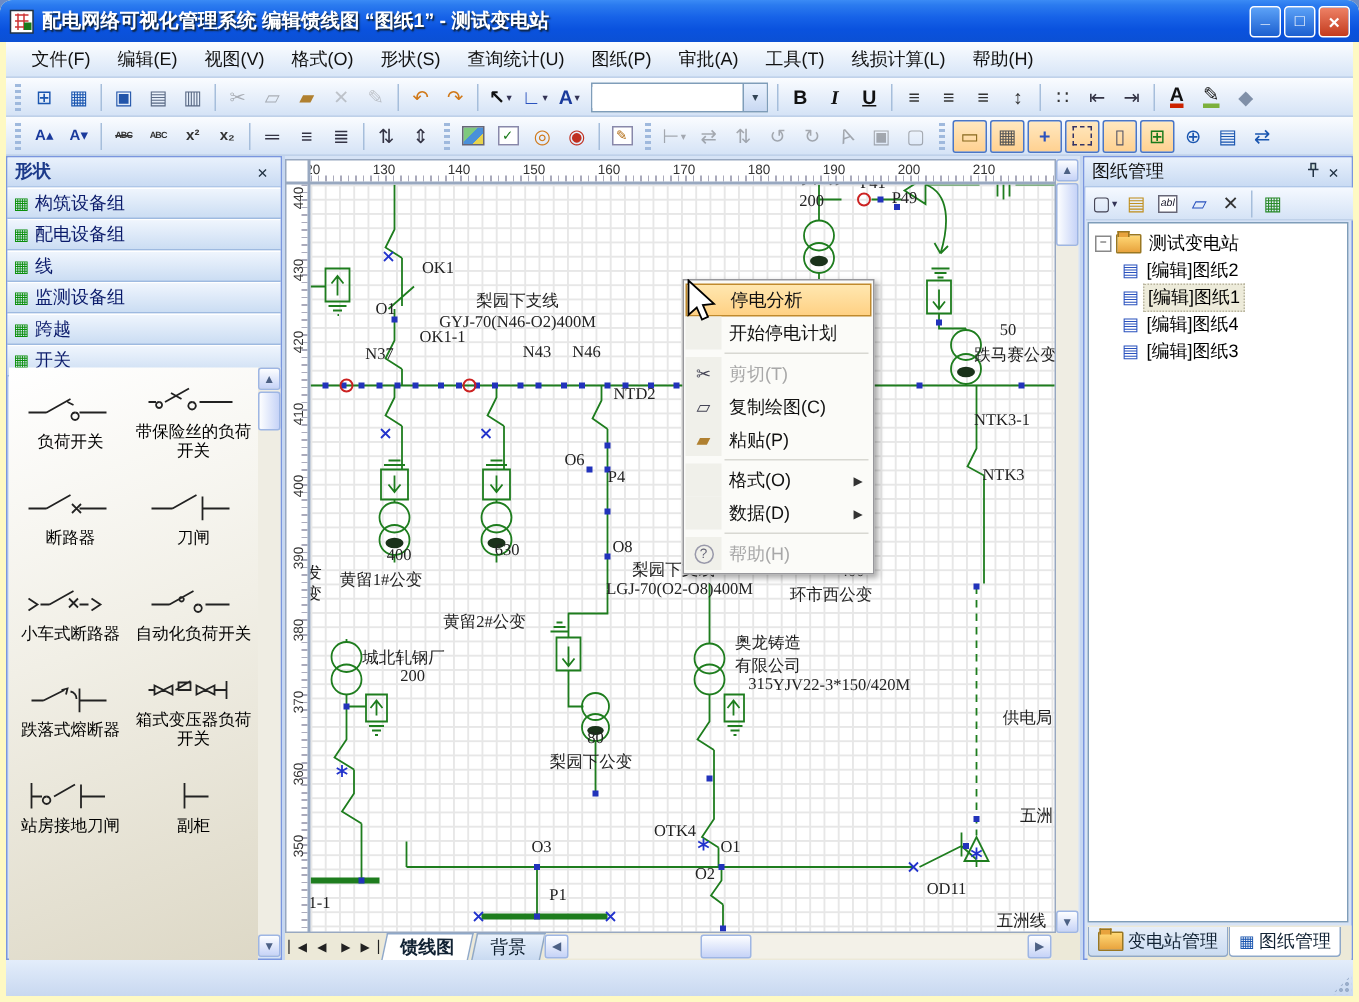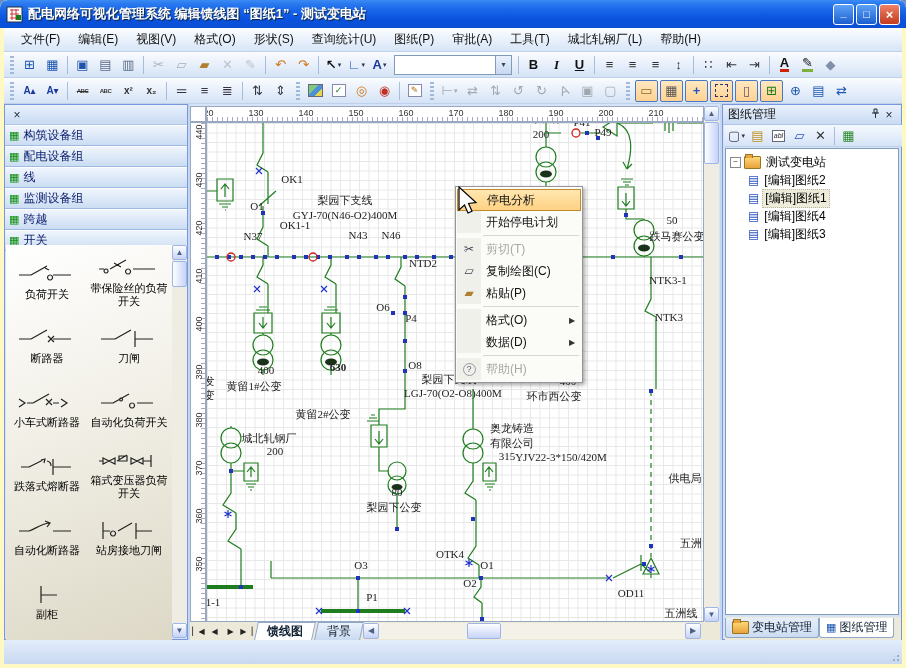--- a/index.html
+++ b/index.html
@@ -160,21 +160,21 @@
   <div class="menubar" id="menubar">
       <span class="menu-item">文件(F)</span>
       <span class="menu-item">编辑(E)</span>
       <span class="menu-item">视图(V)</span>
       <span class="menu-item">格式(O)</span>
       <span class="menu-item">形状(S)</span>
       <span class="menu-item">查询统计(U)</span>
       <span class="menu-item">图纸(P)</span>
       <span class="menu-item">审批(A)</span>
       <span class="menu-item">工具(T)</span>
-      <span class="menu-item">城北轧钢厂(L)</span>
+      <span class="menu-item">线损计算(L)</span>
       <span class="menu-item">帮助(H)</span>
     </div>
   <div class="toolbar tb1" id="toolbar1">
       <span class="tbgrip"></span>
       <span class="tbtn">
         <span class="glyph" style="color: rgb(26, 86, 176);">⊞</span>
       </span>
       <span class="tbtn">
         <span class="glyph" style="color: rgb(26, 86, 176);">▦</span>
       </span>
@@ -378,20 +378,21 @@
       <span class="tbtn">
         <span class="glyph" style="color: rgb(26, 86, 176);">▤</span>
       </span>
       <span class="tbtn">
         <span class="glyph" style="color: rgb(26, 86, 176);">⇄</span>
       </span>
     </div>
 
   <div class="shapes-panel">
     <div class="panel-header">
+      <span class="ptitle">形状</span>
       <span class="panel-x">×</span>
     </div>
     <div id="shape-groups">
         <div class="shape-group">
           <span class="grp-icon">▦</span>
           <span>构筑设备组</span>
         </div>
         <div class="shape-group">
           <span class="grp-icon">▦</span>
           <span>配电设备组</span>
@@ -454,26 +455,20 @@
           <span><svg width="64" height="22" viewBox="0 0 64 22">
               <path d="M6 14h8 M14 14 L28 7 M26 7l4 -1 -1 4 M32 8a5 5 0 0 1 4 5 M38 6v16 M38 14h18" stroke="#222" stroke-width="1.2" fill="none"></path>
             </svg></span>
           <span class="slabel">跌落式熔断器</span>
         </div>
         <div class="stencil-item">
           <span><svg width="64" height="22" viewBox="0 0 64 22">
               <path d="M2 14h4 M6 11l6 3 -6 3z M18 11l-6 3 6 3z M20 14 L30 8 M22 9h8v5h-8z M34 11l6 3 -6 3z M46 11l-6 3 6 3z M46 14h8 M54 8v12" stroke="#222" stroke-width="1.2" fill="none"></path>
             </svg></span>
           <span class="slabel">箱式变压器负荷开关</span>
-        </div>
-        <div class="stencil-item">
-          <span><svg width="64" height="22" viewBox="0 0 64 22">
-              <path d="M4 14h10 M14 14 C20 12 26 7 34 6 M30 4l5 2 -3 4 M38 14h18" stroke="#222" stroke-width="1.2" fill="none"></path>
-            </svg></span>
-          <span class="slabel">自动化断路器</span>
         </div>
         <div class="stencil-item">
           <span><svg width="64" height="22" viewBox="0 0 64 22">
               <path d="M6 5v18 M6 14h7 M16 14a2.5 2.5 0 1 0 .1 0 M21 14 L35 6 M39 6v16 M39 14h16" stroke="#222" stroke-width="1.2" fill="none"></path>
             </svg></span>
           <span class="slabel">站房接地刀闸</span>
         </div>
         <div class="stencil-item">
           <span><svg width="64" height="22" viewBox="0 0 64 22">
               <path d="M26 5v18 M26 14h16" stroke="#222" stroke-width="1.2" fill="none"></path>
@@ -650,21 +645,21 @@
           <span class="cl" style="left: 470px; top: 106px;">跌马赛公变</span>
           <span class="cl" style="left: 352px; top: 133px;">N55</span>
           <span class="cl" style="left: 461px; top: 151px;">NTK3-1</span>
           <span class="cl" style="left: 462px; top: 188px;">NTK3</span>
           <span class="cl" style="left: 216px; top: 134px;">NTD2</span>
           <span class="cl" style="left: 176px; top: 178px;">O6</span>
           <span class="cl" style="left: 204px; top: 189px;">P4</span>
           <span class="cl" style="left: 208px; top: 236px; text-align: center;">O8</span>
           <span class="cl" style="left: 59px; top: 241px;">400</span>
           <span class="cl" style="left: 47px; top: 256px;">黄留1#公变</span>
-          <span class="cl" style="left: 131px; top: 238px; font-weight: bold;">630</span>
+          <span class="cl" style="left: 131px; top: 238px;">630</span>
           <span class="cl" style="left: 116px; top: 252px; margin-top: 32px;">黄留2#公变</span>
           <span class="cl" style="left: 242px; top: 249px;">梨园下支线</span>
           <span class="cl" style="left: 246px; top: 264px;">LGJ-70(O2-O8)400M</span>
           <span class="cl" style="left: 361px; top: 252px;">400</span>
           <span class="cl" style="left: 347px; top: 266px;">环市西公变</span>
           <span class="cl" style="left: 2px; top: 251px;">发</span>
           <span class="cl" style="left: 2px; top: 265px;">变</span>
           <span class="cl" style="left: 62px; top: 308px;">城北轧钢厂</span>
           <span class="cl" style="left: 68px; top: 322px;">200</span>
           <span class="cl" style="left: 305px; top: 298px;">奥龙铸造</span>

